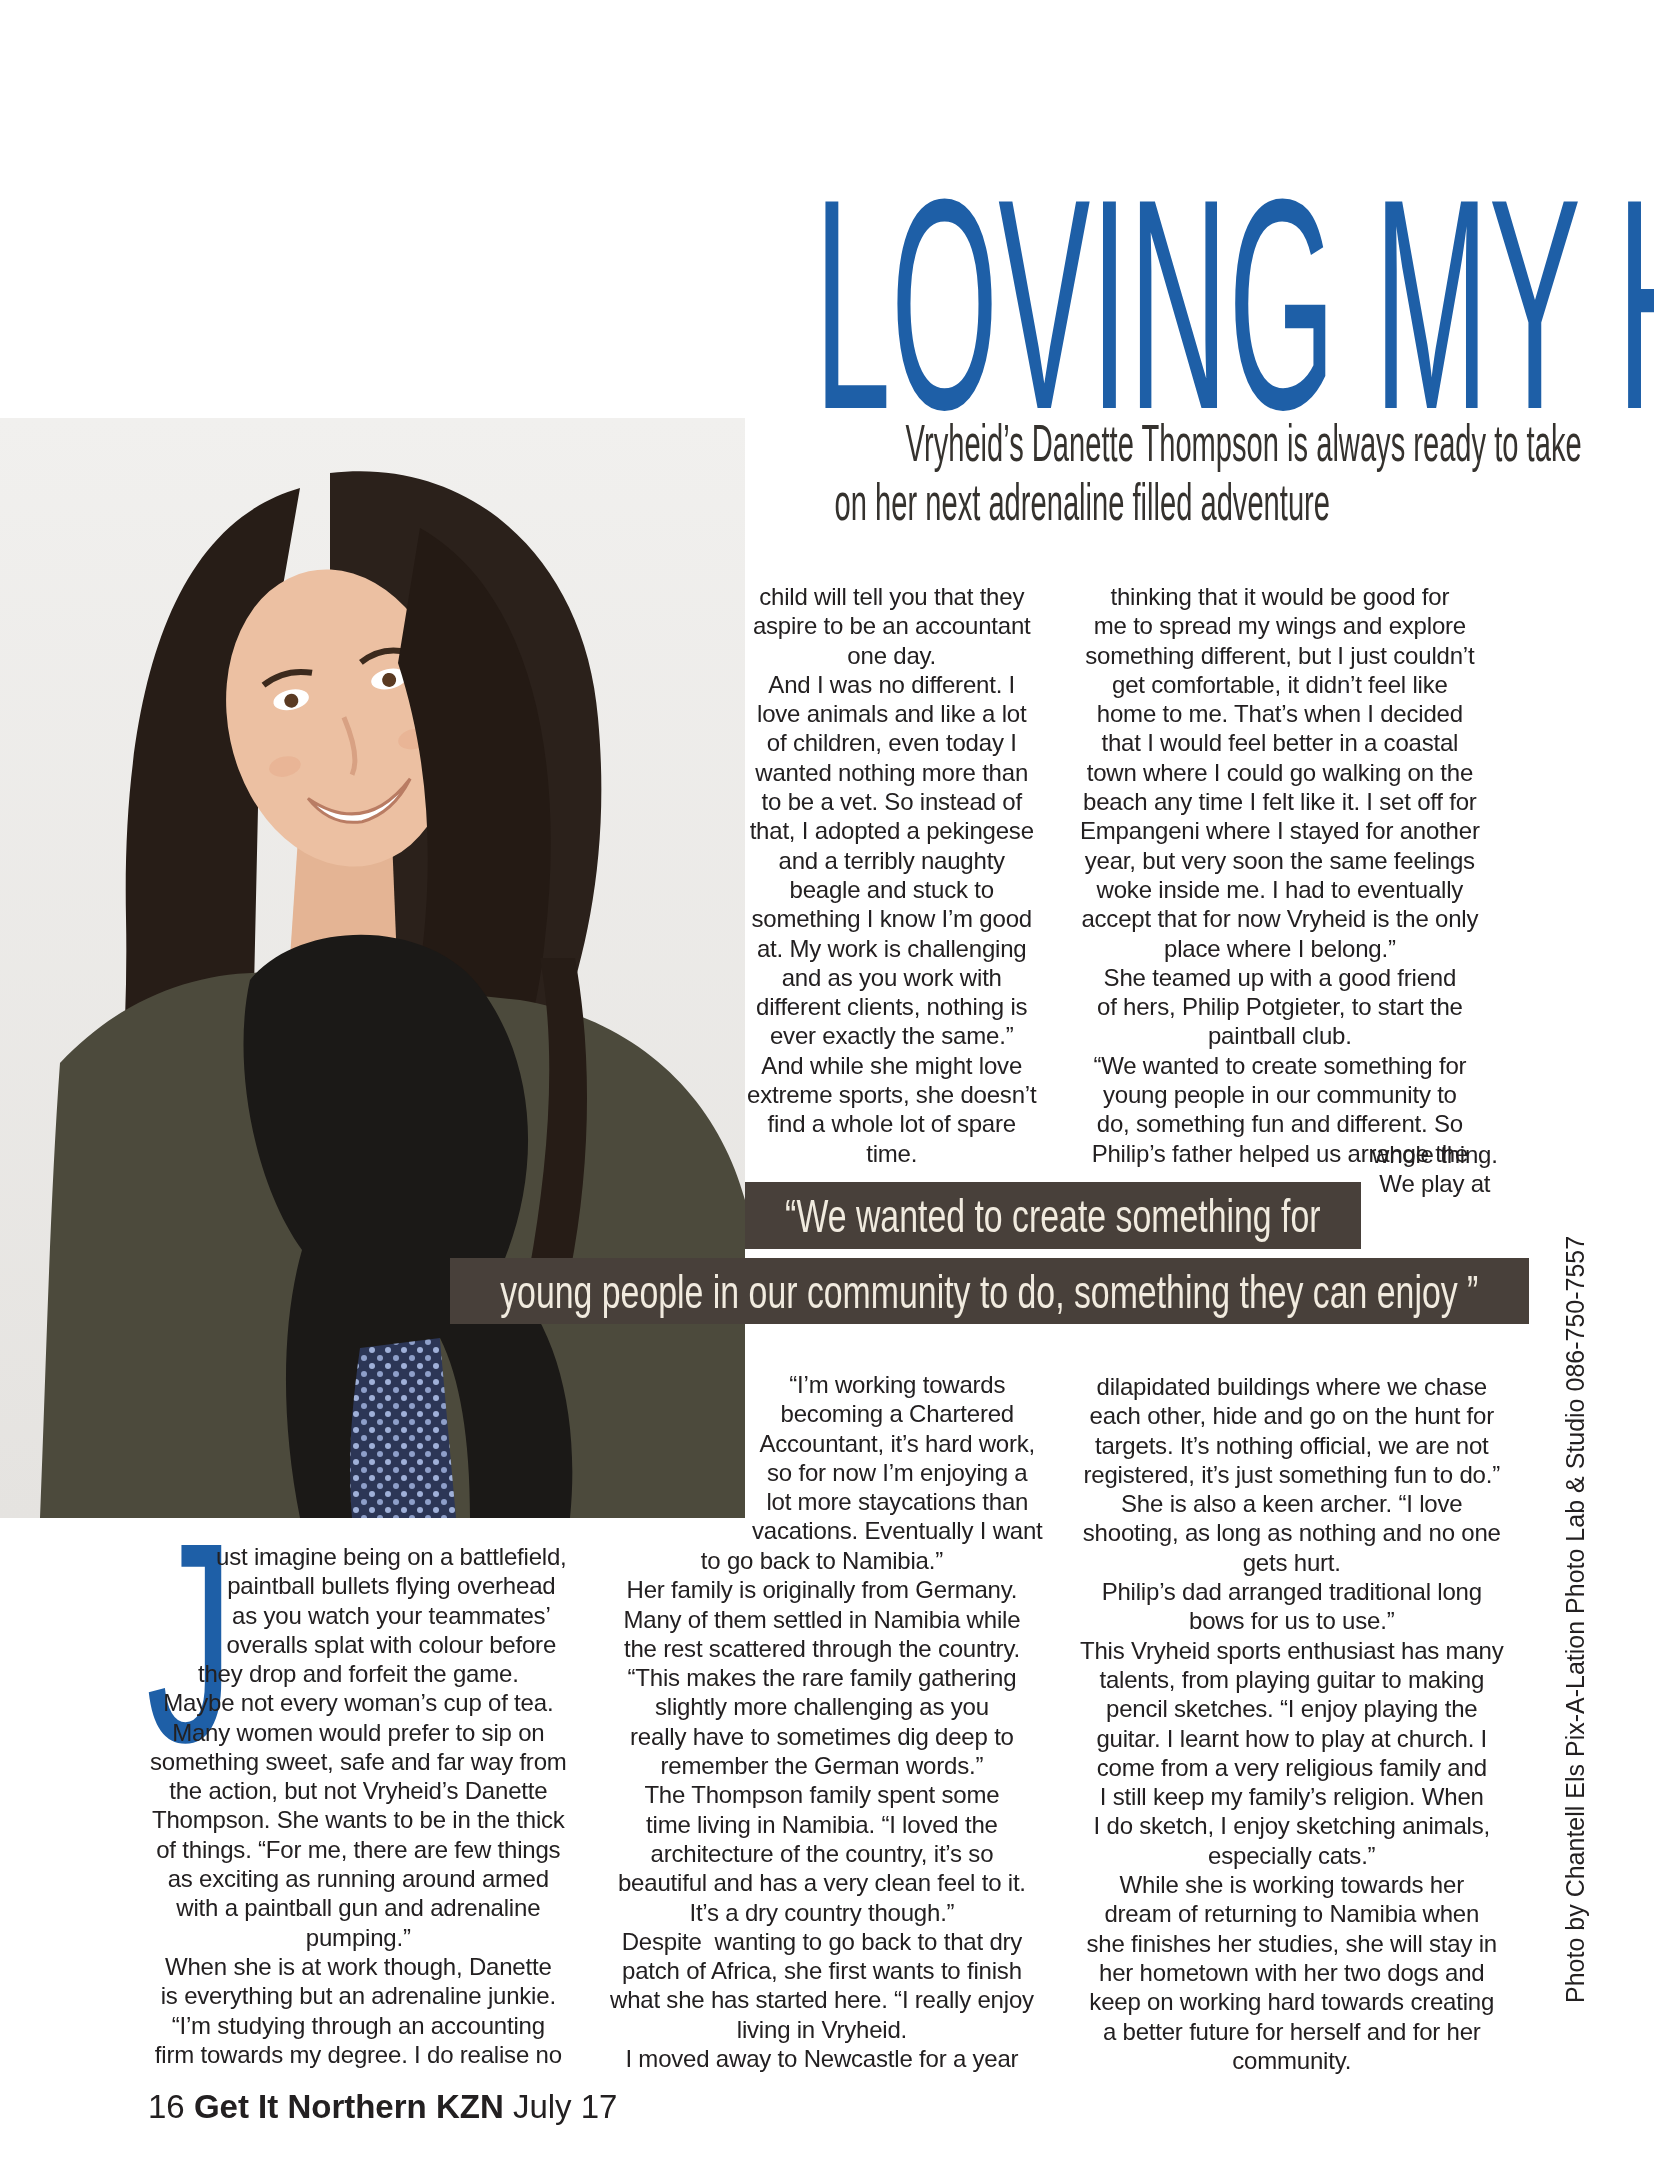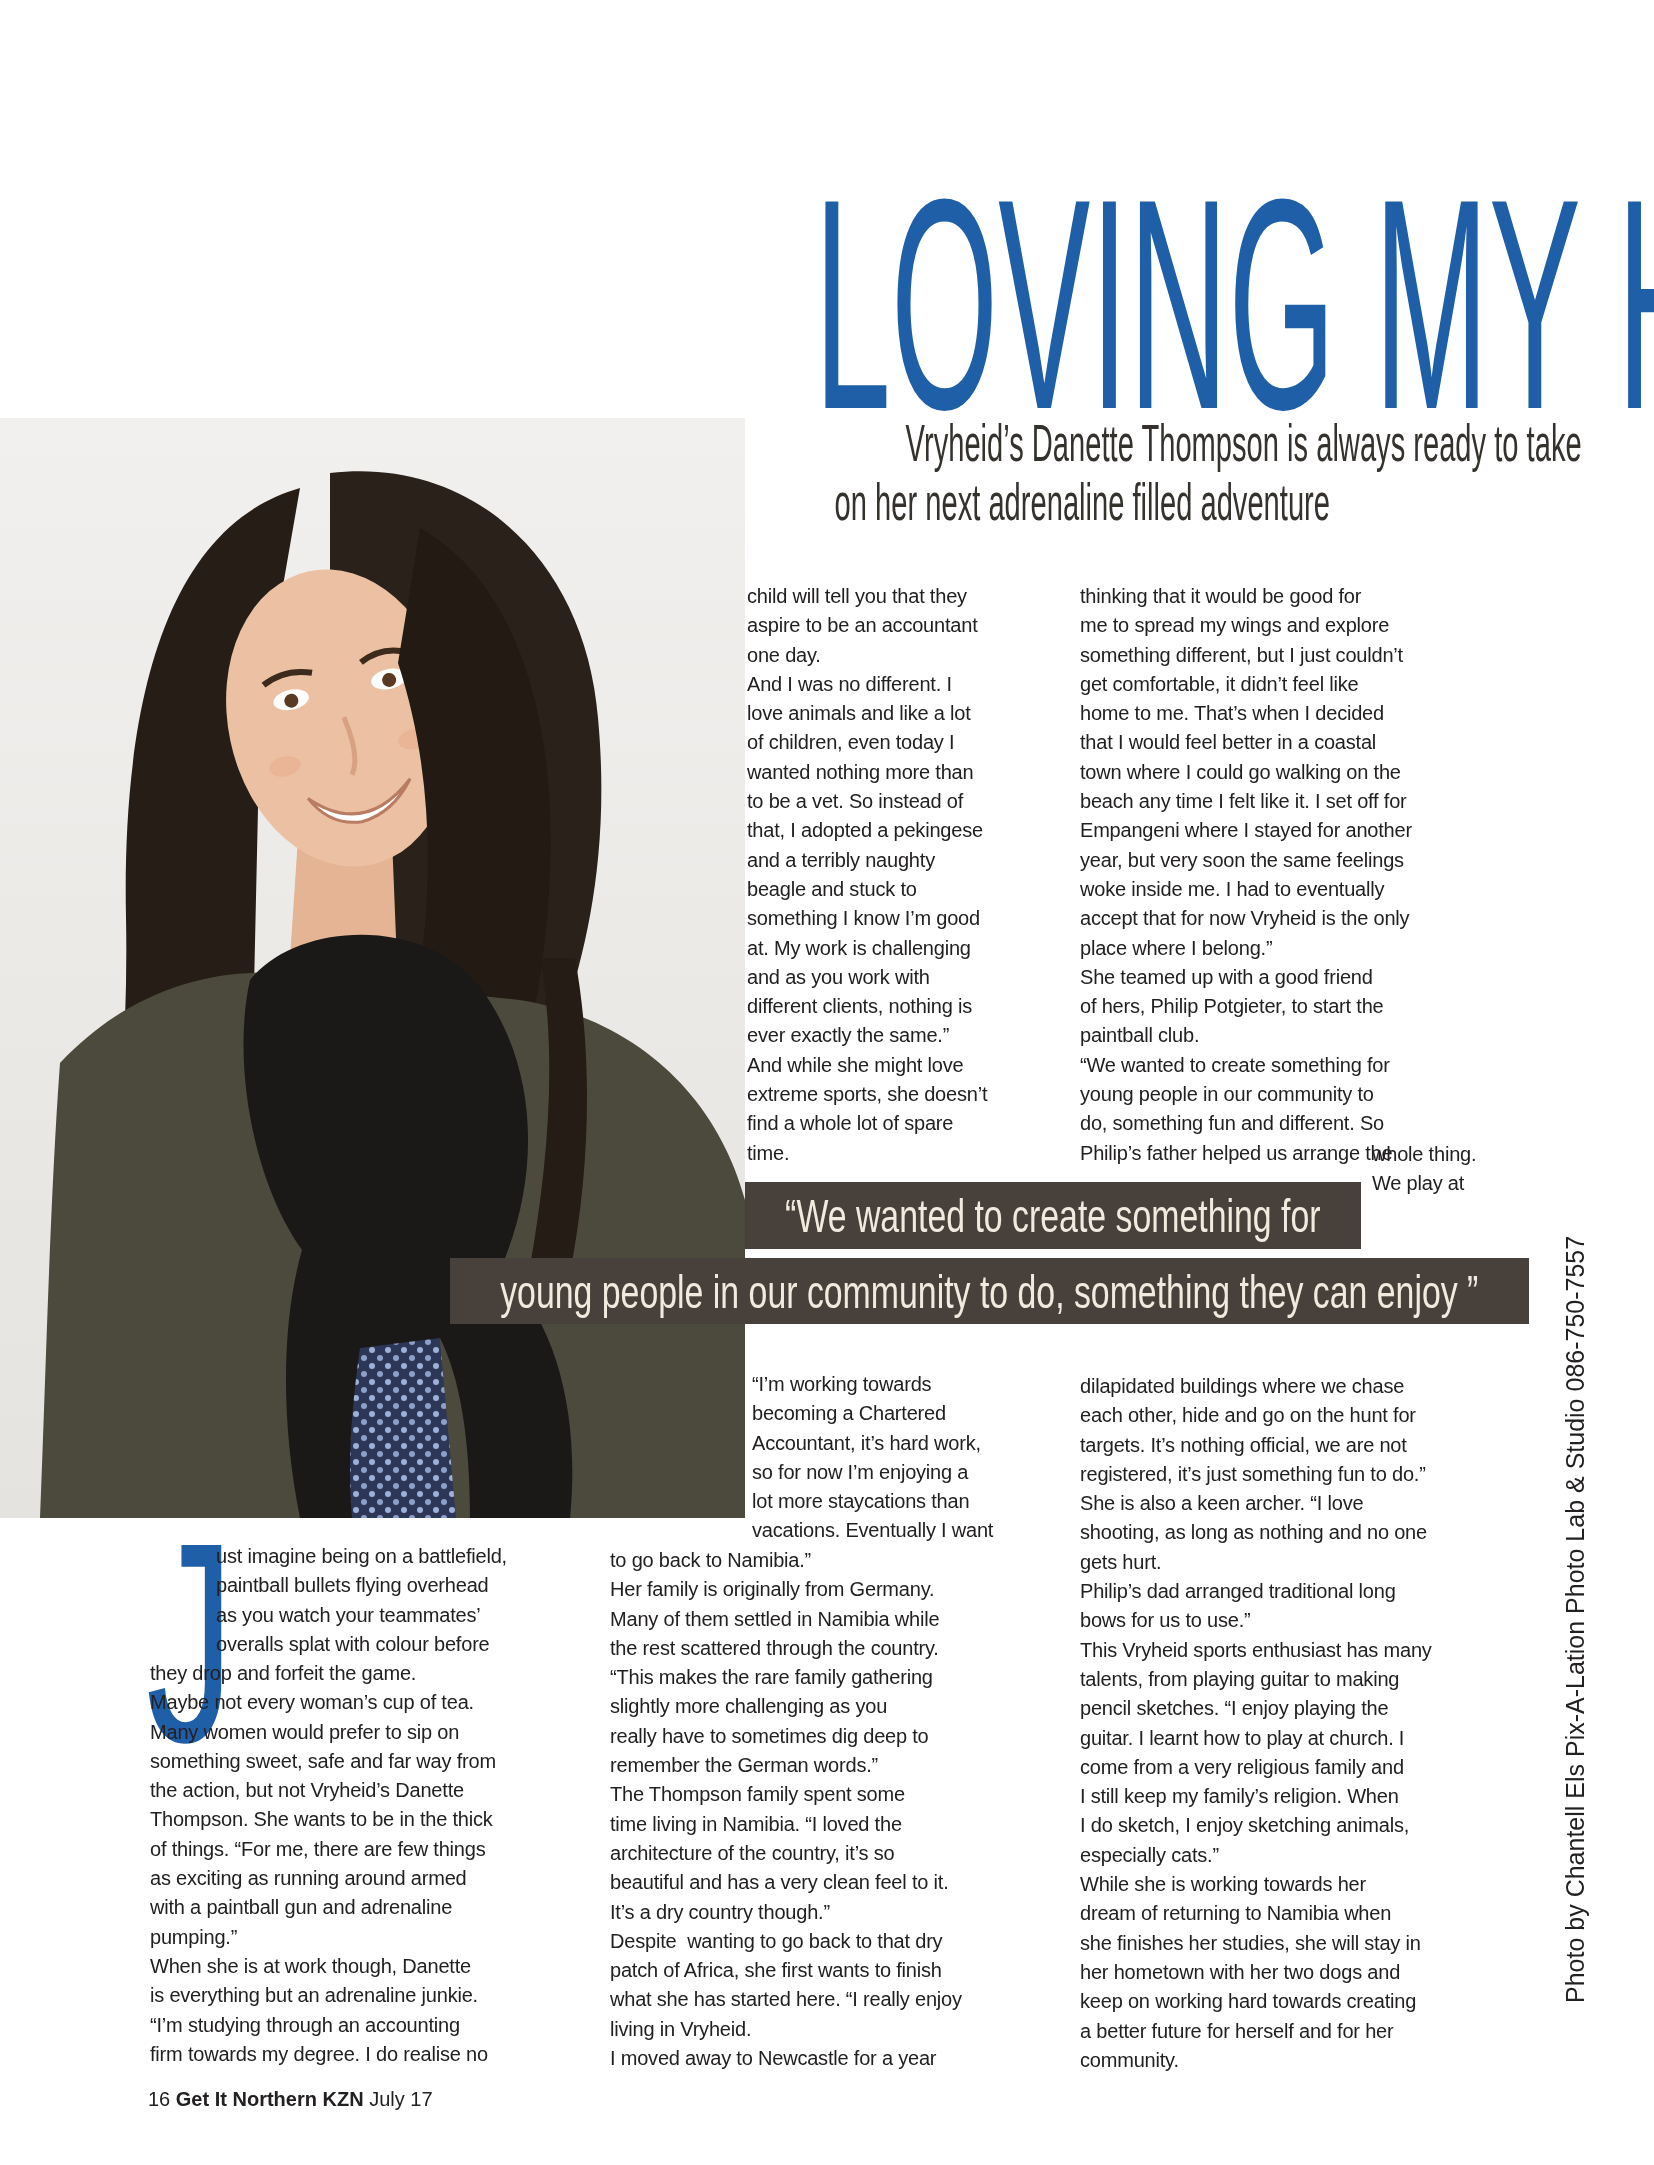--- a/index.html
+++ b/index.html
@@ -13,22 +13,22 @@
     display:inline-block;font-size:300px;line-height:300px;font-weight:400;
     color:#1e5fa7;transform:scaleX(0.46);transform-origin:50% 50%;white-space:pre;
   }
   .subtitle{position:absolute;left:640px;top:420px;width:1006px;text-align:left;color:#35322e;}
   .subtitle div{line-height:47px;}
   .subtitle span{display:inline-block;font-size:52px;transform:scaleX(0.56);transform-origin:50% 50%;white-space:pre;}
   
   .photo{position:absolute;left:0;top:418px;width:745px;height:1100px;}
   
   .body-text{
-    position:absolute;font-size:20px;line-height:29.3px;color:#232021;
-    white-space:pre;letter-spacing:-0.2px;
+    position:absolute;font-size:24px;line-height:29.3px;color:#232021;
+    white-space:pre;letter-spacing:-0.2px;text-align:center;
   }
   .col-mid-top{left:747px;top:582px;}
   .col-right-top{left:1080px;top:582px;}
   .col-right-tail{left:1372px;top:1140px;}
   .col-mid-indent{left:752px;top:1370px;}
   .col-mid-bottom{left:610px;top:1546px;}
   .col-right-bottom{left:1080px;top:1372px;}
   .intro-indent{left:216px;top:1542px;}
   .intro-rest{left:150px;top:1659px;}
   .drop-cap{
@@ -39,21 +39,21 @@
   .quote-bar{
     position:absolute;background:#48403a;display:flex;align-items:center;justify-content:center;
   }
   .quote-bar-1{left:745px;top:1182px;width:616px;height:67px;}
   .quote-bar-2{left:437px;top:1258px;width:1079px;height:66px;margin-left:13px;}
   .quote-bar span{
     display:inline-block;font-size:47px;color:#f1ebdf;transform:scaleX(0.72);
     transform-origin:50% 50%;white-space:pre;font-weight:400;
   }
   
-  .footer{position:absolute;left:148px;top:2088px;font-size:20px;color:#232021;}
+  .footer{position:absolute;left:148px;top:2088px;font-size:33px;color:#232021;}
   .footer .bold{font-weight:bold;}
   
   .credit{
     position:absolute;left:1235px;top:1648px;width:680px;line-height:30px;
     font-size:25px;color:#232021;text-align:center;
     transform:rotate(-90deg);transform-origin:50% 50%;white-space:pre;
   }
 </style>
 </head>
 <body>

